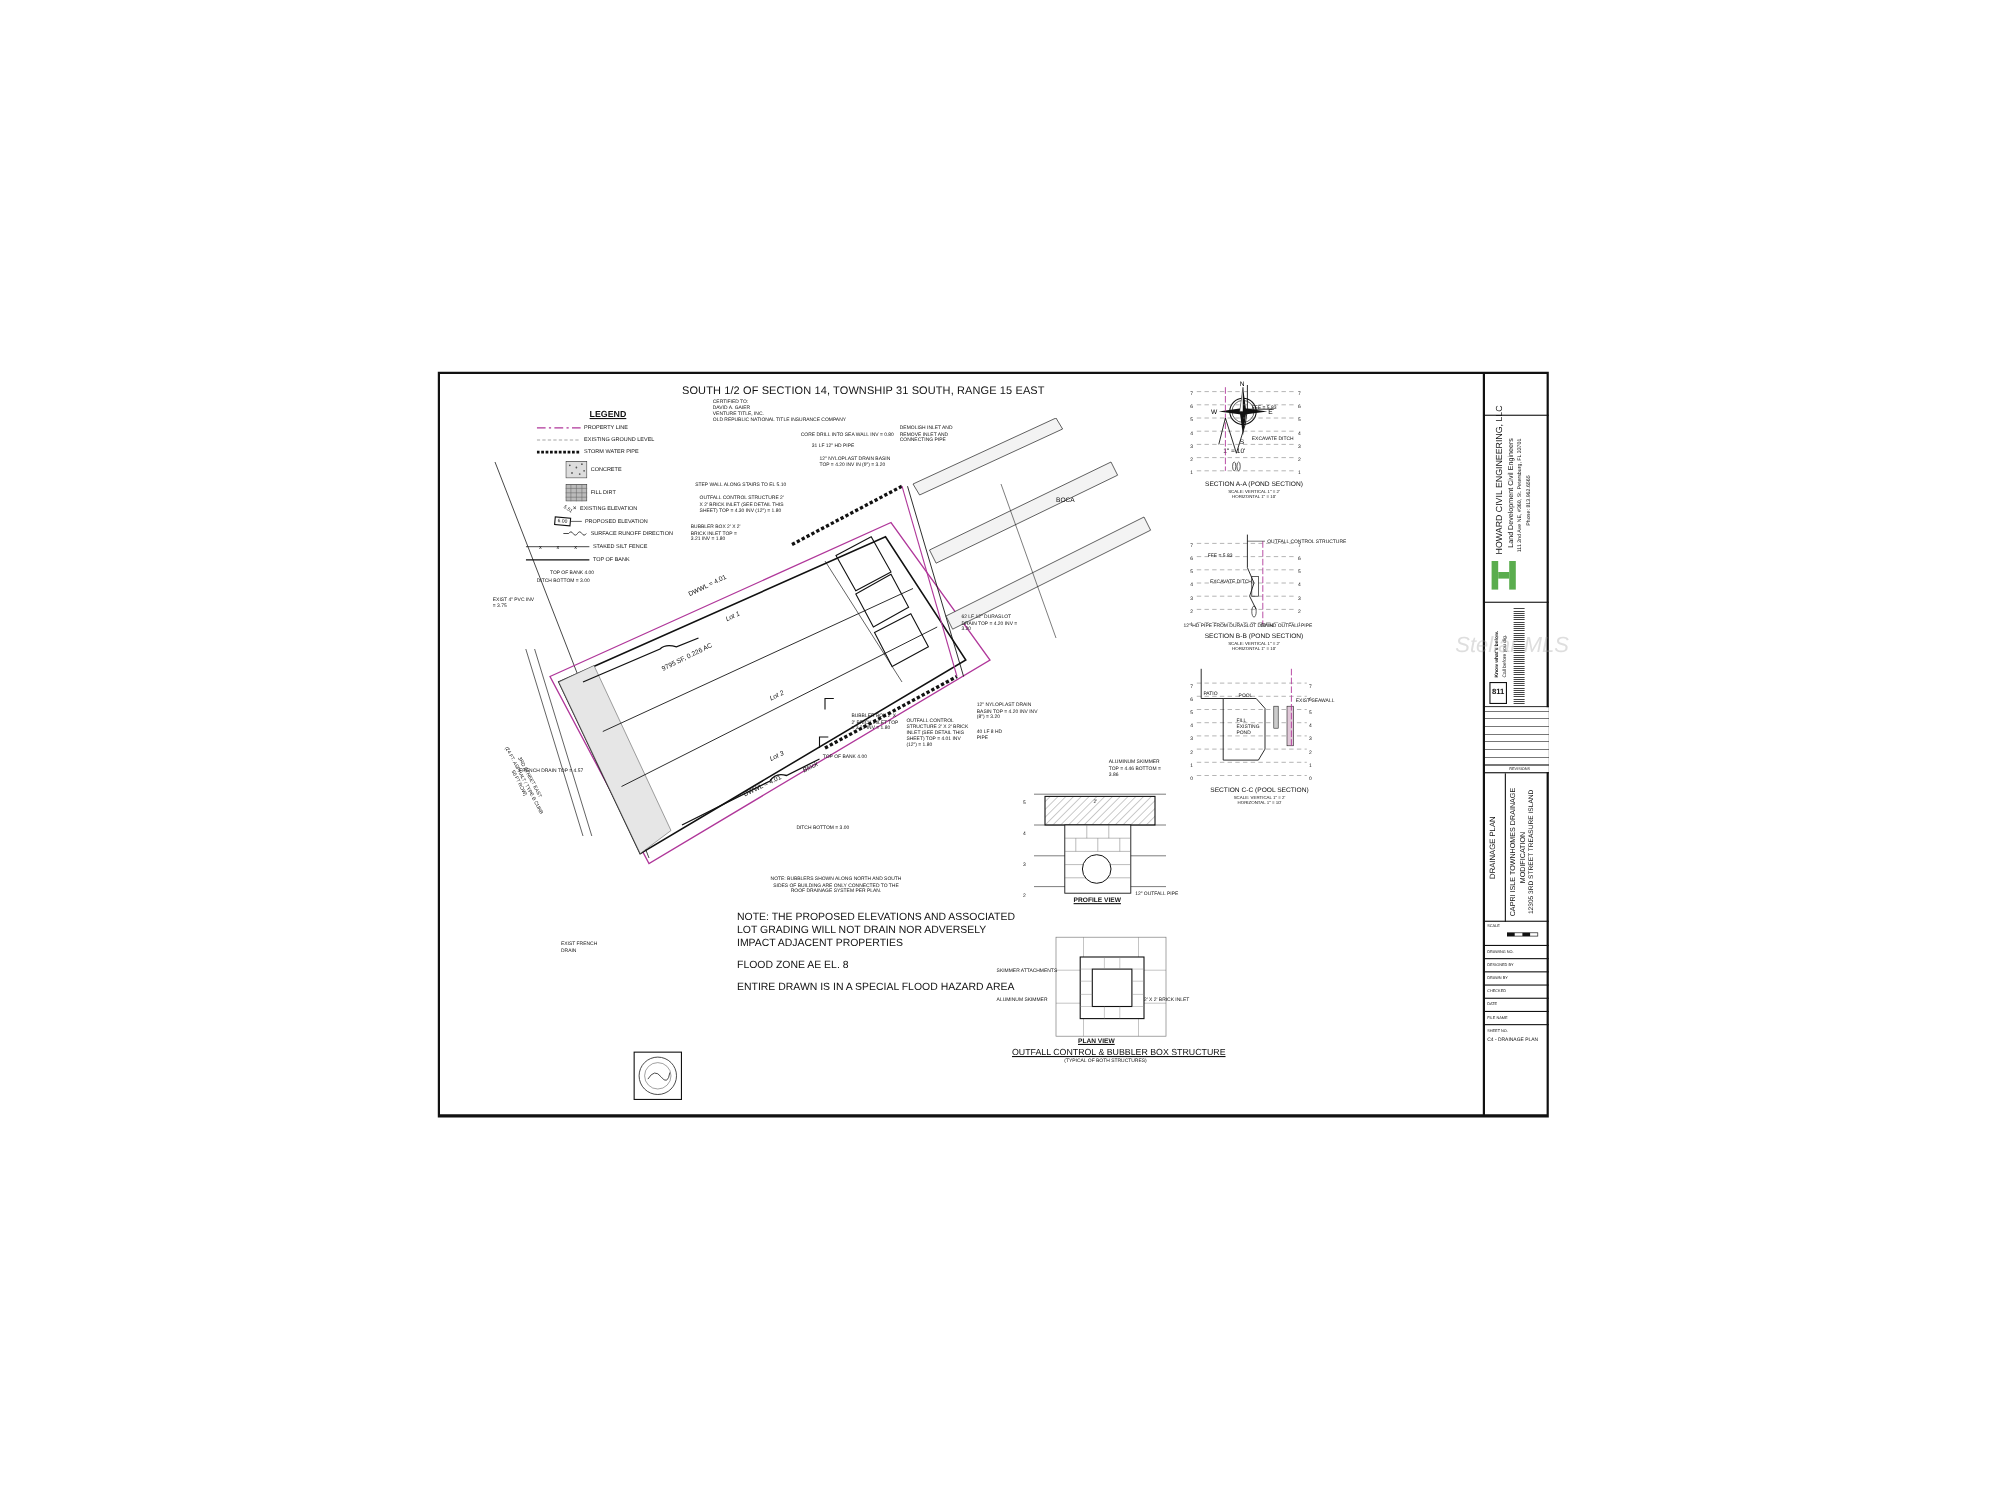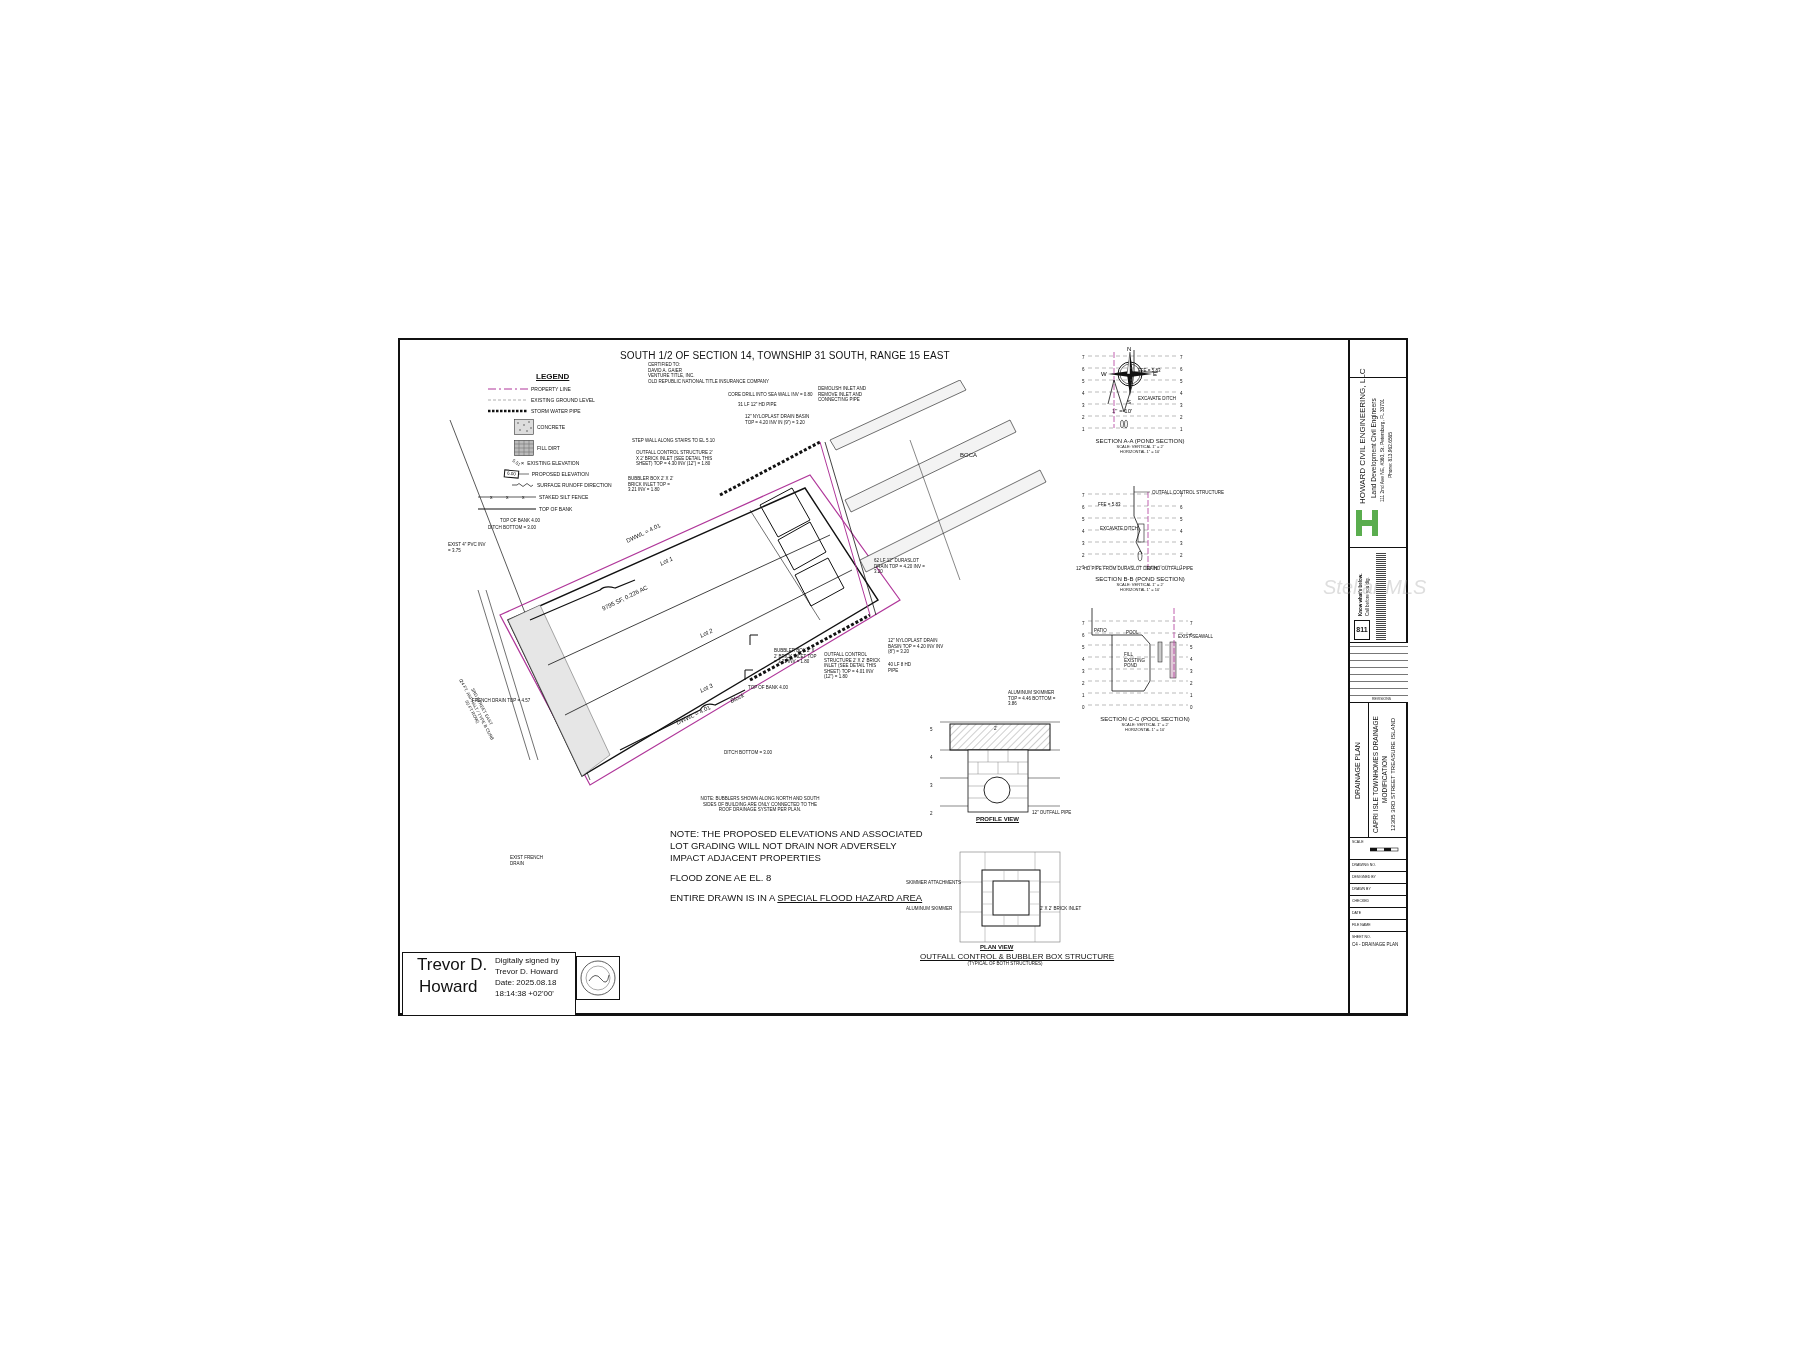--- a/index.html
+++ b/index.html
@@ -6,21 +6,21 @@
   body { width: 1810px; height: 1358px; position: relative; overflow: hidden; font-family: "Liberation Sans", sans-serif; color: #111; }
   .sheet { position: absolute; left: 398px; top: 338px; width: 1010px; height: 678px; border: 2px solid #111; border-bottom-width: 3px; background: #fff; box-sizing: border-box; }
   .abs { position: absolute; }
   .tiny { font-size: 4.5px; line-height: 5.5px; white-space: nowrap; }
   .small { font-size: 6px; line-height: 7px; white-space: nowrap; }
   .title-top { font-size: 10px; letter-spacing: 0.1px; white-space: nowrap; }
   .legend-title { font-size: 8px; font-weight: bold; text-decoration: underline; }
   .legend-row { position: absolute; display: flex; align-items: center; }
   .legend-label { font-size: 5px; white-space: nowrap; margin-left: 3px; }
   .note-block { position: absolute; text-align: left; font-size: 9.5px; line-height: 12px; white-space: nowrap; }
-  .note-block .u { text-decoration: underline; }
+  .note-block .u { }
   .sec-title { font-size: 6px; text-align: center; white-space: nowrap; }
   .sec-sub { font-size: 4px; text-align: center; white-space: nowrap; }
   .titleblock { position: absolute; left: 948px; top: 0; width: 60px; height: 675px; border-left: 2px solid #111; box-sizing: border-box; }
   .tb-cell { position: absolute; left: 0; width: 58px; border-bottom: 1.5px solid #111; box-sizing: border-box; }
   .vert { position: absolute; transform-origin: left top; transform: rotate(-90deg); white-space: nowrap; }
   .sig-box { position: absolute; left: 2px; top: 612px; width: 172px; height: 62px; border: 1px solid #111; border-bottom: none; background: #fff; }
   .seal-box { position: absolute; left: 176px; top: 616px; width: 42px; height: 42px; border: 1px solid #111; }
   svg text { font-family: "Liberation Sans", sans-serif; }
 </style>
 </head>
@@ -197,30 +197,20 @@
   <div class="abs tiny" style="left:300px; top:456px; width:120px; white-space:normal; text-align:center;">NOTE: BUBBLERS SHOWN ALONG NORTH AND SOUTH SIDES OF BUILDING ARE ONLY CONNECTED TO THE ROOF DRAINAGE SYSTEM PER PLAN.</div>
 
   <div class="note-block" style="left:270px; top:488px;">
     <div>NOTE: THE PROPOSED ELEVATIONS AND ASSOCIATED</div>
     <div>LOT GRADING WILL NOT DRAIN NOR ADVERSELY</div>
     <div>IMPACT ADJACENT PROPERTIES</div>
     <div style="margin-top:8px;">FLOOD ZONE AE  EL. 8</div>
     <div style="margin-top:8px;"><span>ENTIRE DRAWN IS IN A </span><span class="u">SPECIAL FLOOD HAZARD AREA</span></div>
   </div>
 
-  <div class="sig-box">
-    <div class="abs" style="left:14px; top:2px; font-size:17px; line-height:20px;">Trevor D.</div>
-    <div class="abs" style="left:16px; top:24px; font-size:17px; line-height:20px;">Howard</div>
-    <div class="abs" style="left:92px; top:2px; font-size:8px; line-height:11px; white-space:nowrap;">
-      <div>Digitally signed by</div>
-      <div>Trevor D. Howard</div>
-      <div>Date: 2025.08.18</div>
-      <div>18:14:38 +02'00'</div>
-    </div>
-  </div>
   <div class="seal-box">
     <svg width="42" height="42">
       <circle cx="21" cy="21" r="17" fill="none" stroke="#333" stroke-width="0.8"></circle>
       <circle cx="21" cy="21" r="12" fill="none" stroke="#555" stroke-width="0.5"></circle>
       <path d="M12 24 Q18 14 24 22 T32 18" stroke="#333" stroke-width="0.8" fill="none"></path>
     </svg>
   </div>
 
   <svg class="abs" style="left:678px; top:6px;" width="270" height="400">
 

